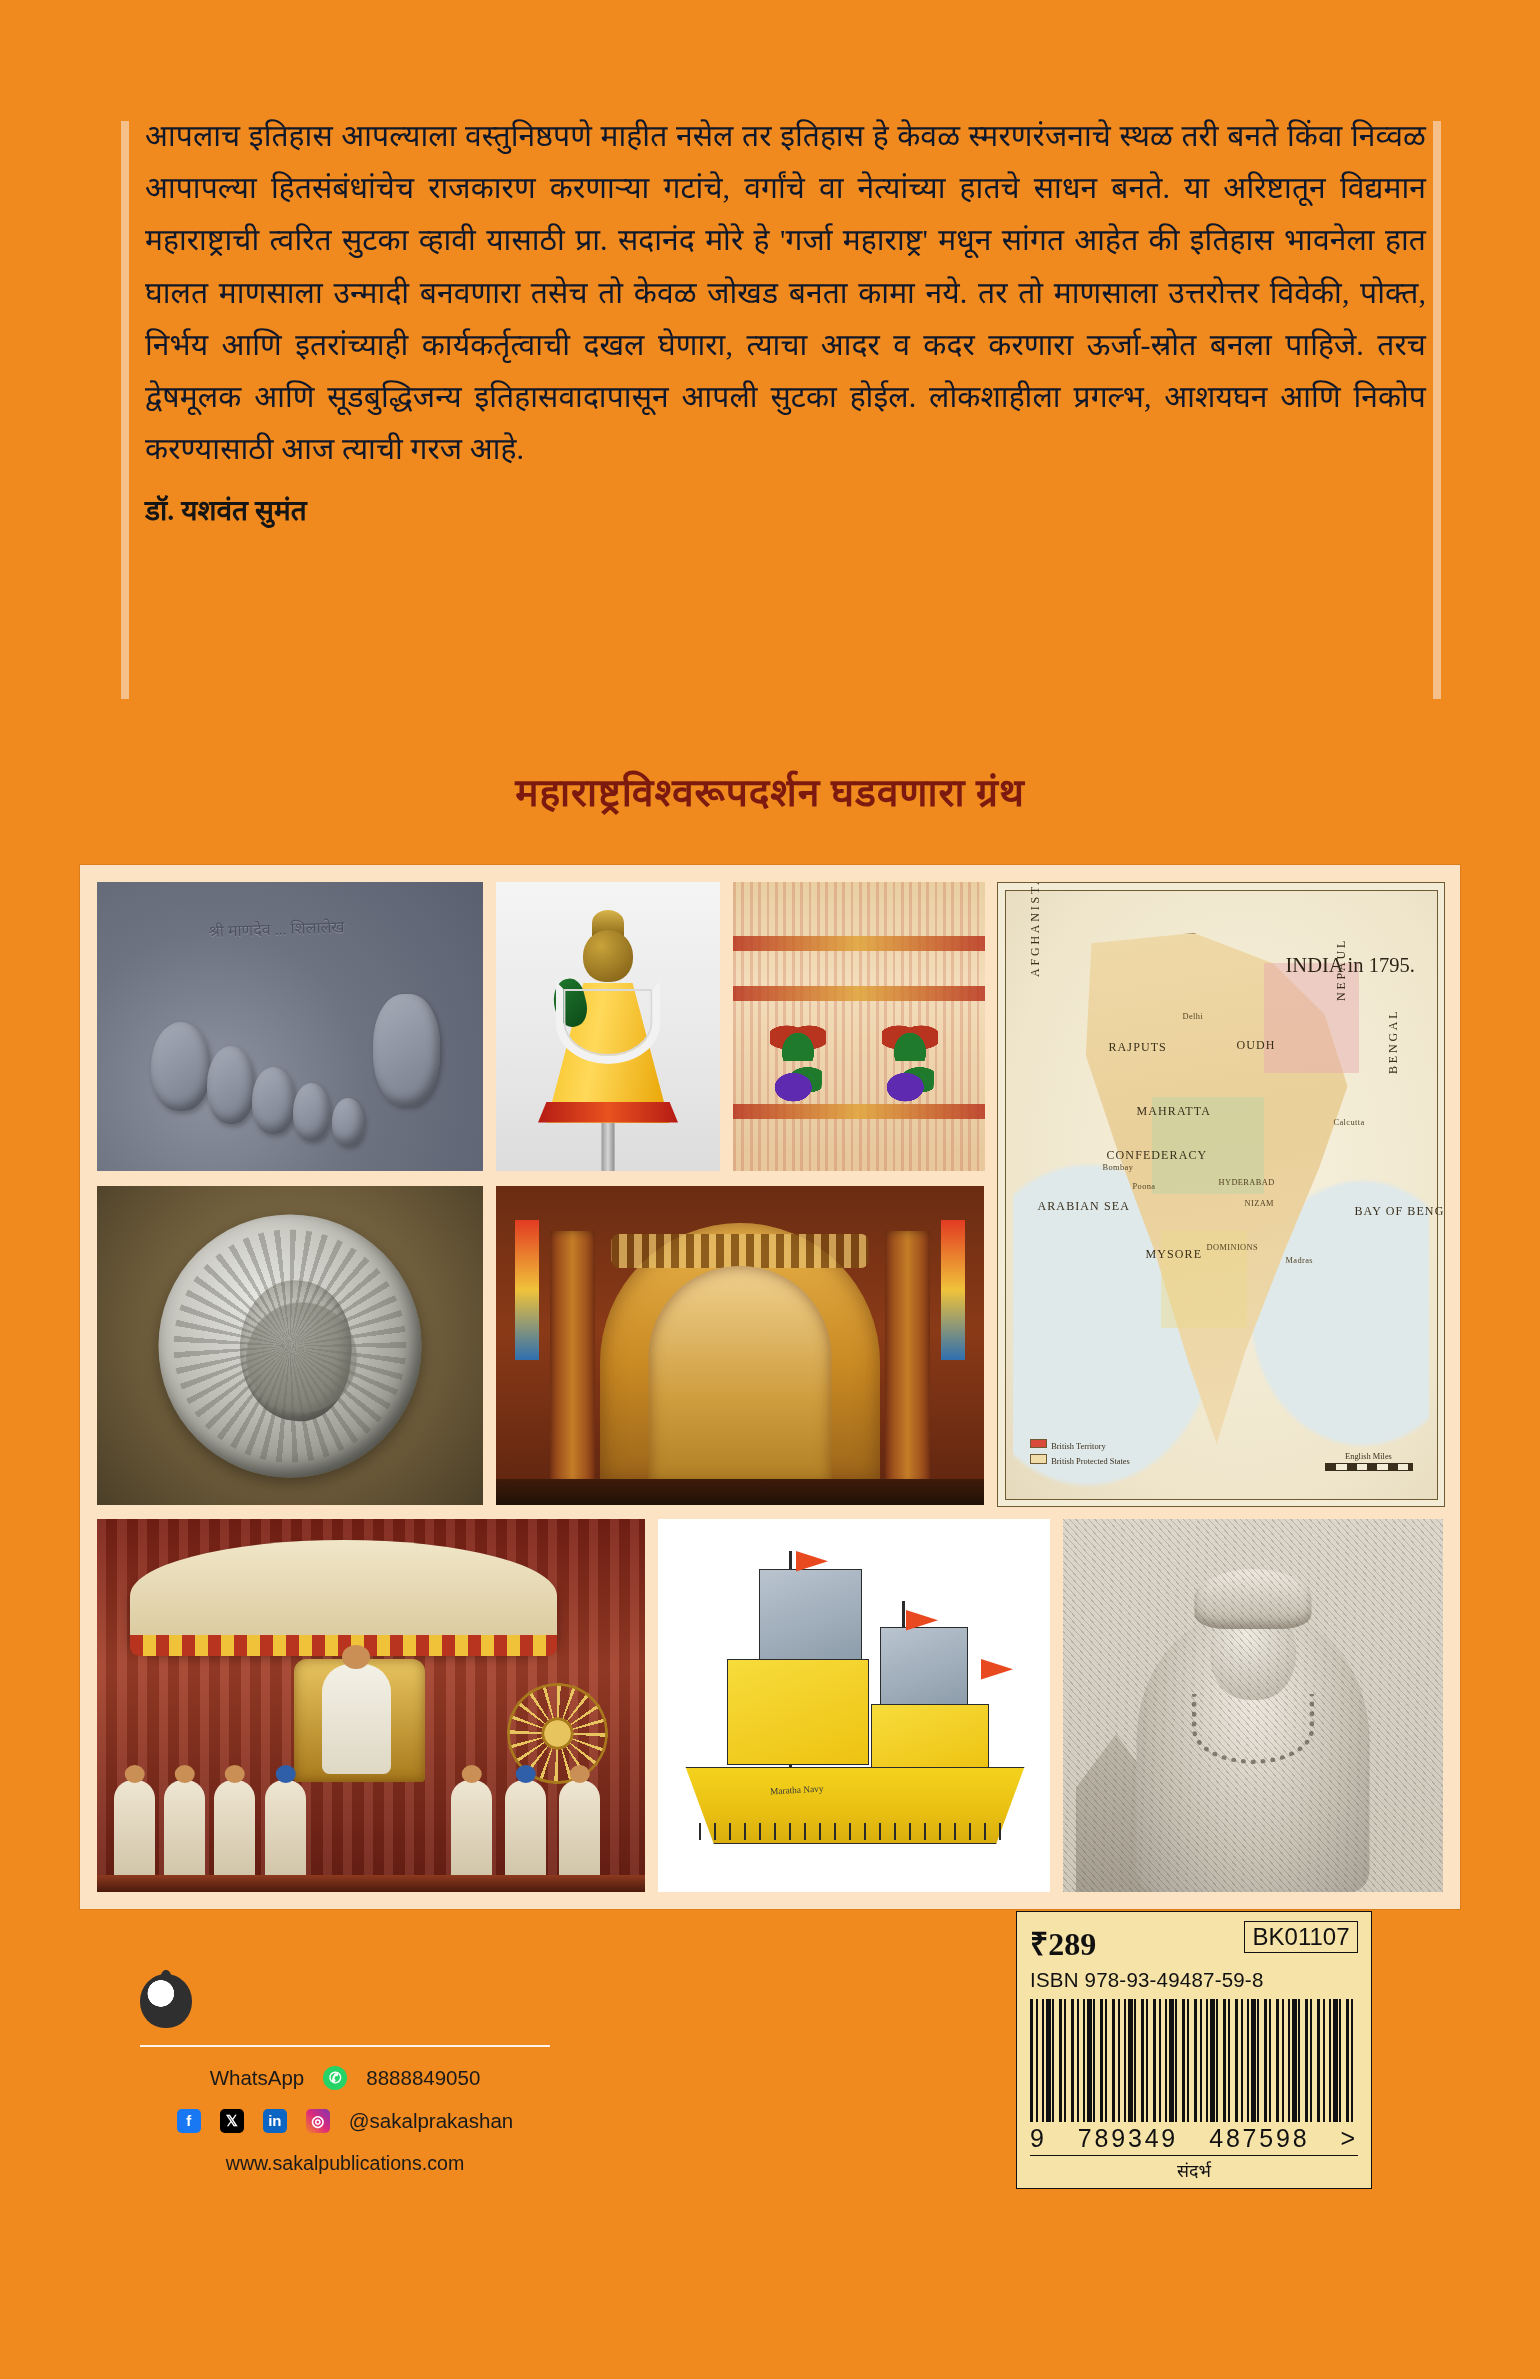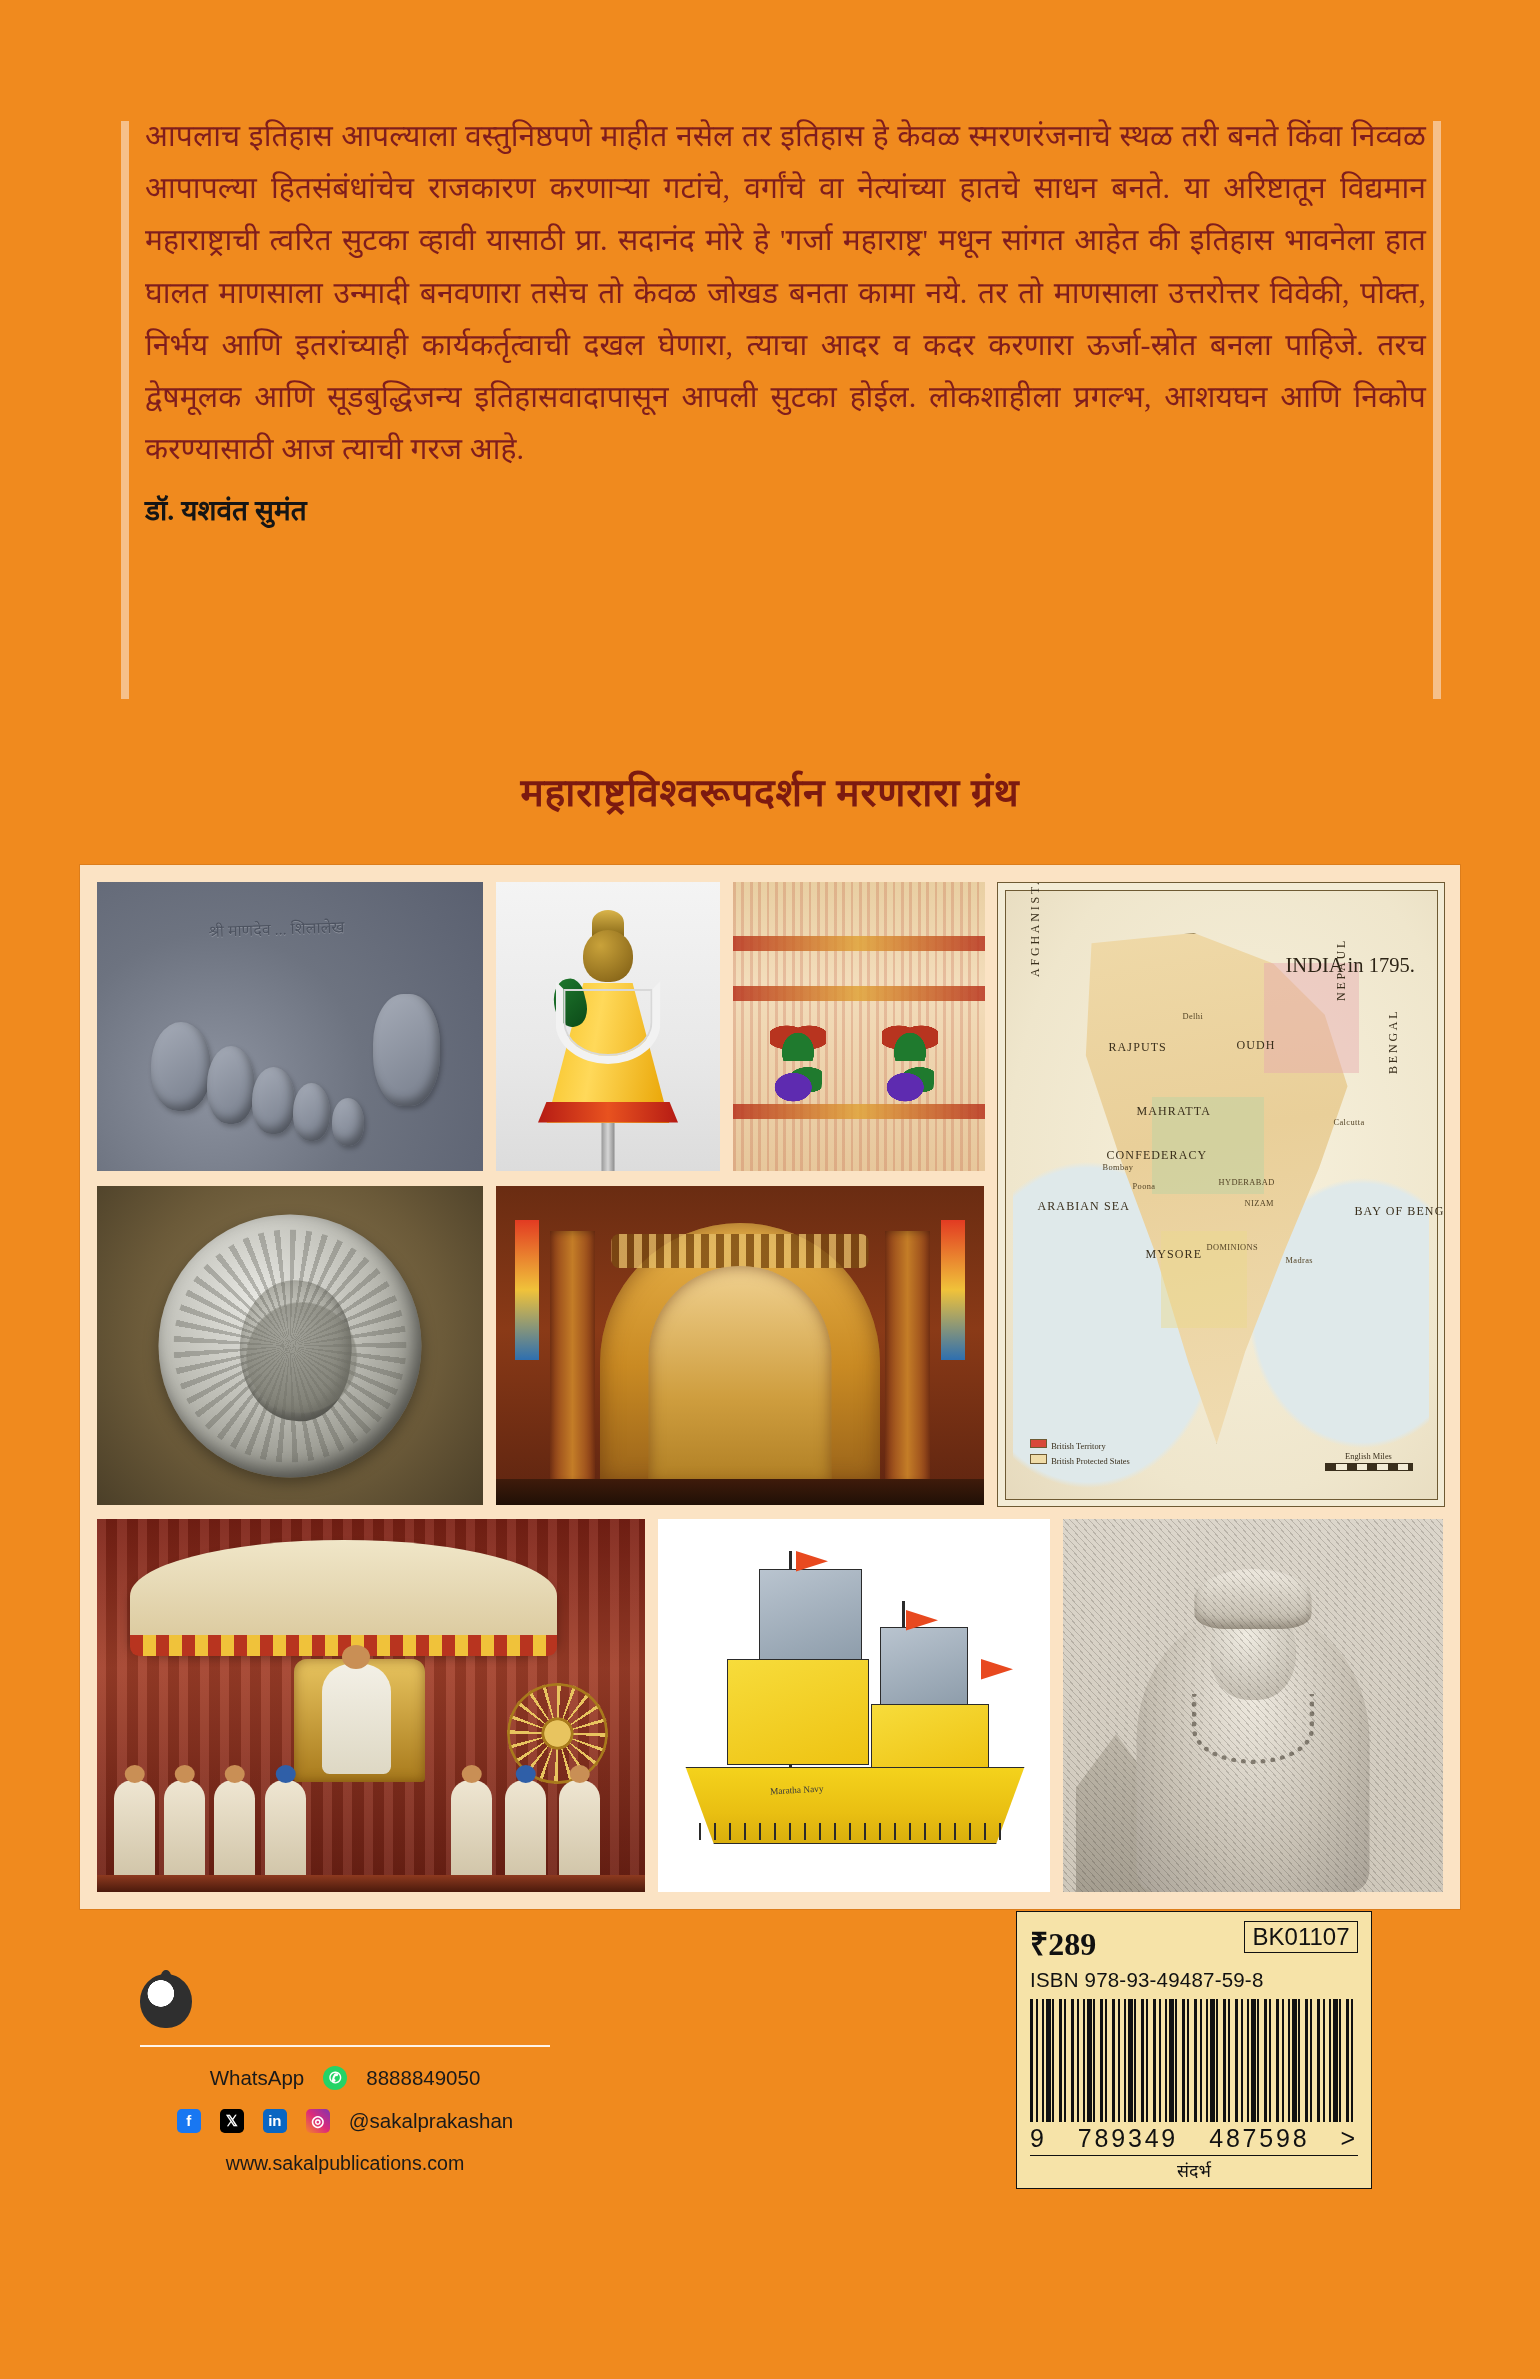--- a/index.html
+++ b/index.html
@@ -39,21 +39,21 @@
     right: -15px;
     top: 11.2px;
     width: 8.4px;
     height: 578px;
     background: #F6C08A;
   }
   .blurb-text {
     font-family: "Liberation Serif", serif;
     font-size: 30px;
     line-height: 1.74;
-    color: #7f1d1d;
+    color: #0f172a;
     text-align: justify;
     text-align-last: left;
     letter-spacing: 0.1px;
   }
   .blurb-author {
     margin-top: 15px;
     font-family: "Liberation Serif", serif;
     font-weight: bold;
     font-size: 28px;
     color: #151515;
@@ -626,21 +626,21 @@
 
 <div class="blurb">
   <div class="blurb-inner">
     <div class="blurb-bar-left"></div>
     <div class="blurb-bar-right"></div>
     <div class="blurb-text">आपलाच इतिहास आपल्याला वस्तुनिष्ठपणे माहीत नसेल तर इतिहास हे केवळ स्मरणरंजनाचे स्थळ तरी बनते किंवा निव्वळ आपापल्या हितसंबंधांचेच राजकारण करणाऱ्या गटांचे, वर्गांचे वा नेत्यांच्या हातचे साधन बनते. या अरिष्टातून विद्यमान महाराष्ट्राची त्वरित सुटका व्हावी यासाठी प्रा. सदानंद मोरे हे 'गर्जा महाराष्ट्र' मधून सांगत आहेत की इतिहास भावनेला हात घालत माणसाला उन्मादी बनवणारा तसेच तो केवळ जोखड बनता कामा नये. तर तो माणसाला उत्तरोत्तर विवेकी, पोक्त, निर्भय आणि इतरांच्याही कार्यकर्तृत्वाची दखल घेणारा, त्याचा आदर व कदर करणारा ऊर्जा-स्रोत बनला पाहिजे. तरच द्वेषमूलक आणि सूडबुद्धिजन्य इतिहासवादापासून आपली सुटका होईल. लोकशाहीला प्रगल्भ, आशयघन आणि निकोप करण्यासाठी आज त्याची गरज आहे.</div>
     <div class="blurb-author">डॉ. यशवंत सुमंत</div>
   </div>
 </div>
 
-<div class="tagline">महाराष्ट्रविश्वरूपदर्शन मरणरारा ग्रंथ</div>
+<div class="tagline">महाराष्ट्रविश्वरूपदर्शन घडवणारा ग्रंथ</div>
 
 <div class="collage">
 
   <div class="tile" id="tile-feet">
     <div class="inscr">श्री माणदेव ... शिलालेख</div>
     <div class="toe" style="left:54px; top:140px; width:60px; height:89px;"></div>
     <div class="toe" style="left:110px; top:164px; width:48px; height:78px;"></div>
     <div class="toe" style="left:155px; top:185px; width:43px; height:67px;"></div>
     <div class="toe" style="left:196px; top:201px; width:37px; height:58px;"></div>
     <div class="toe" style="left:235px; top:216px; width:32px; height:48px;"></div>

